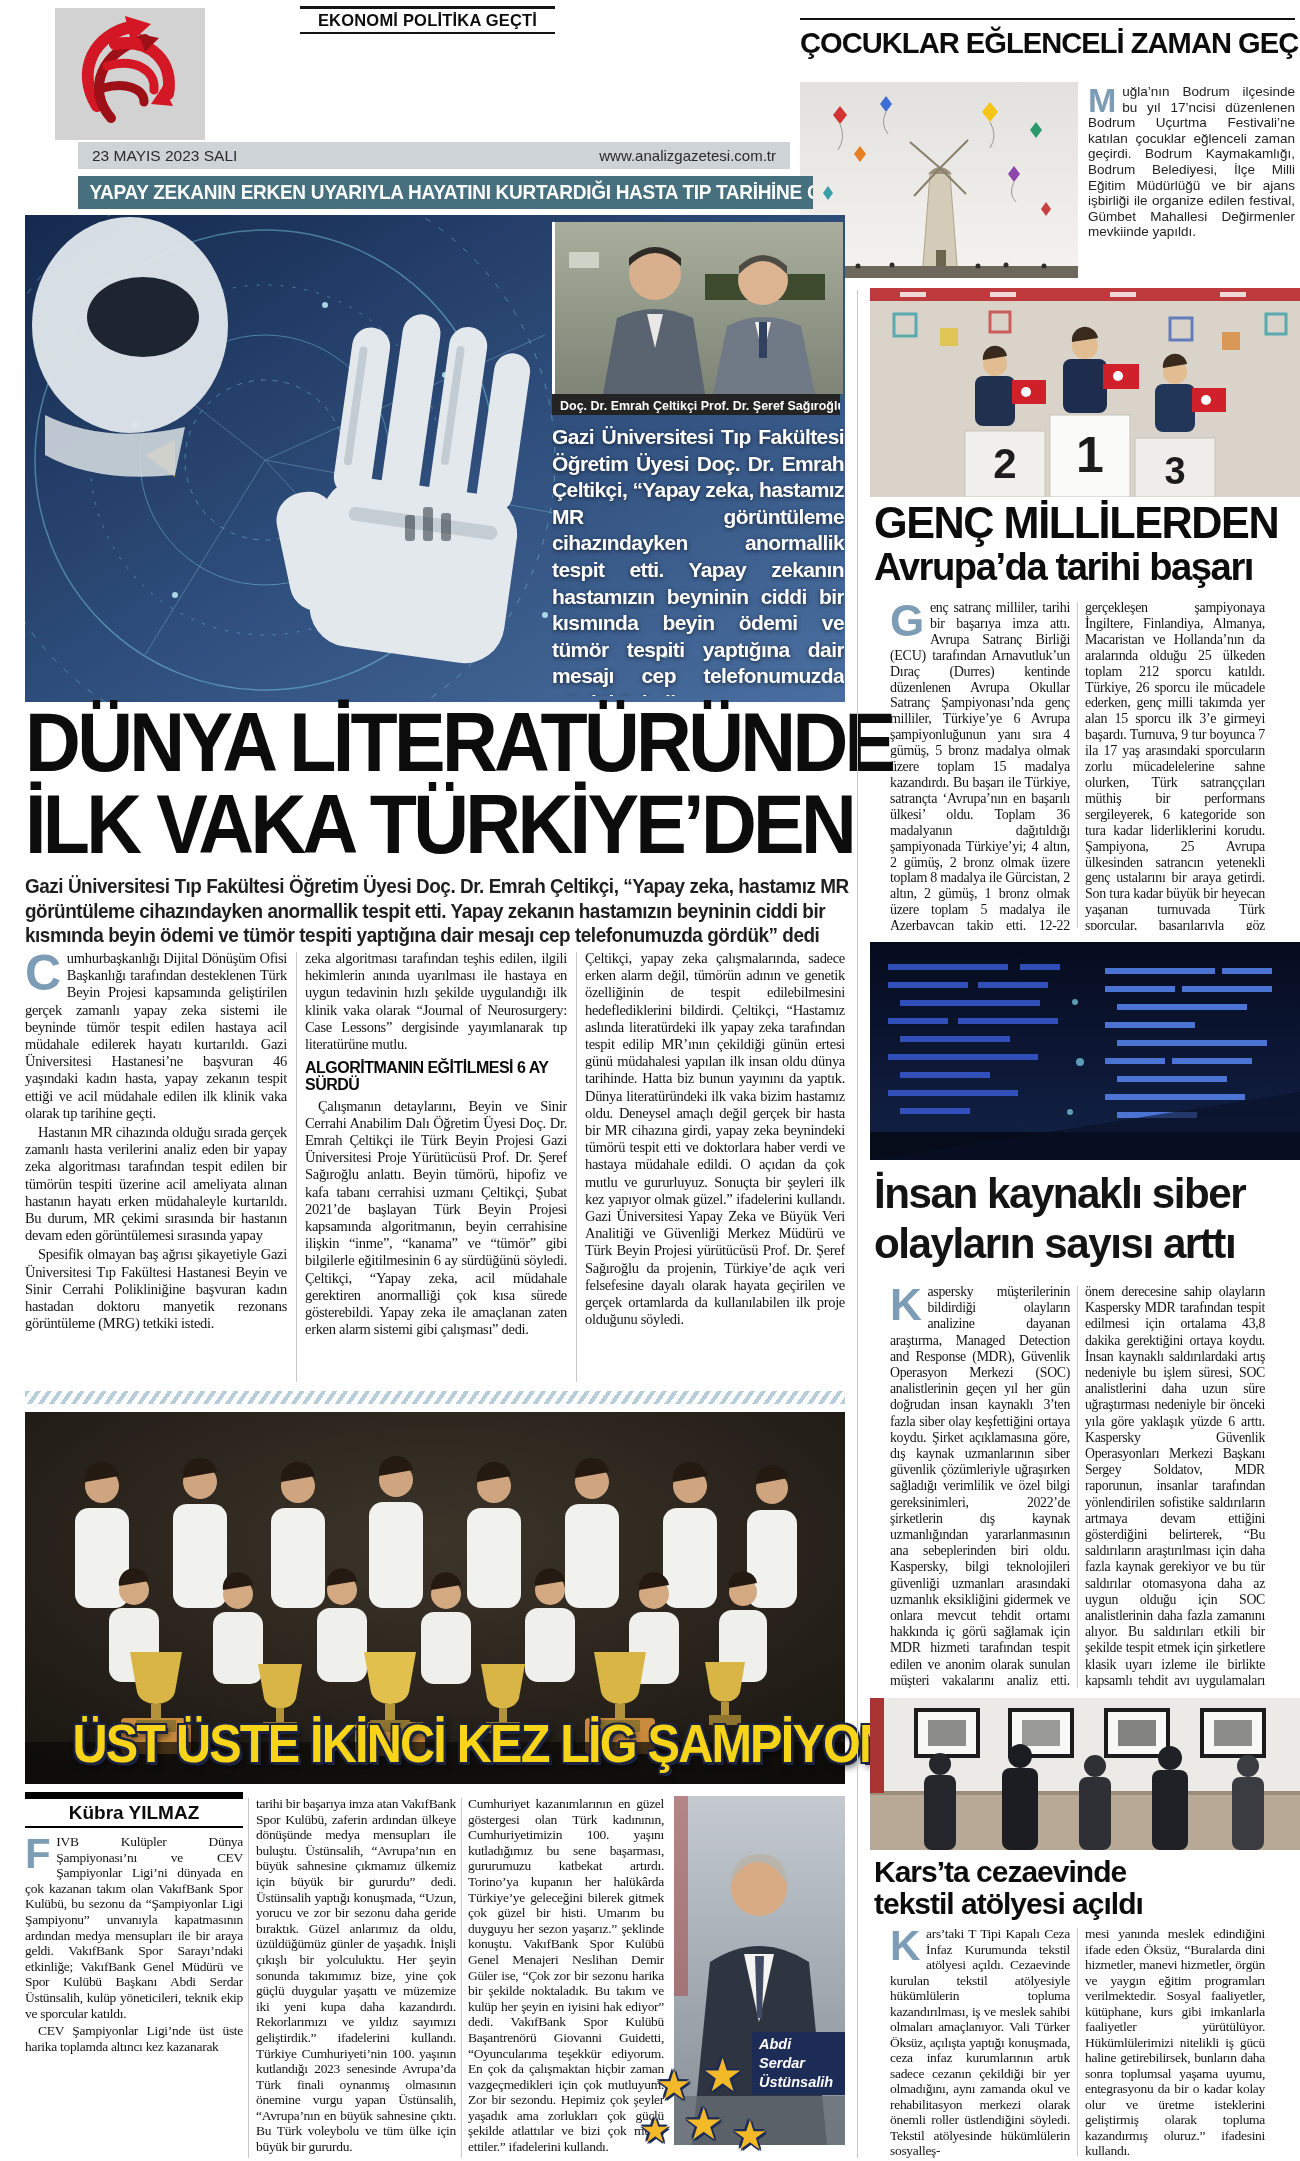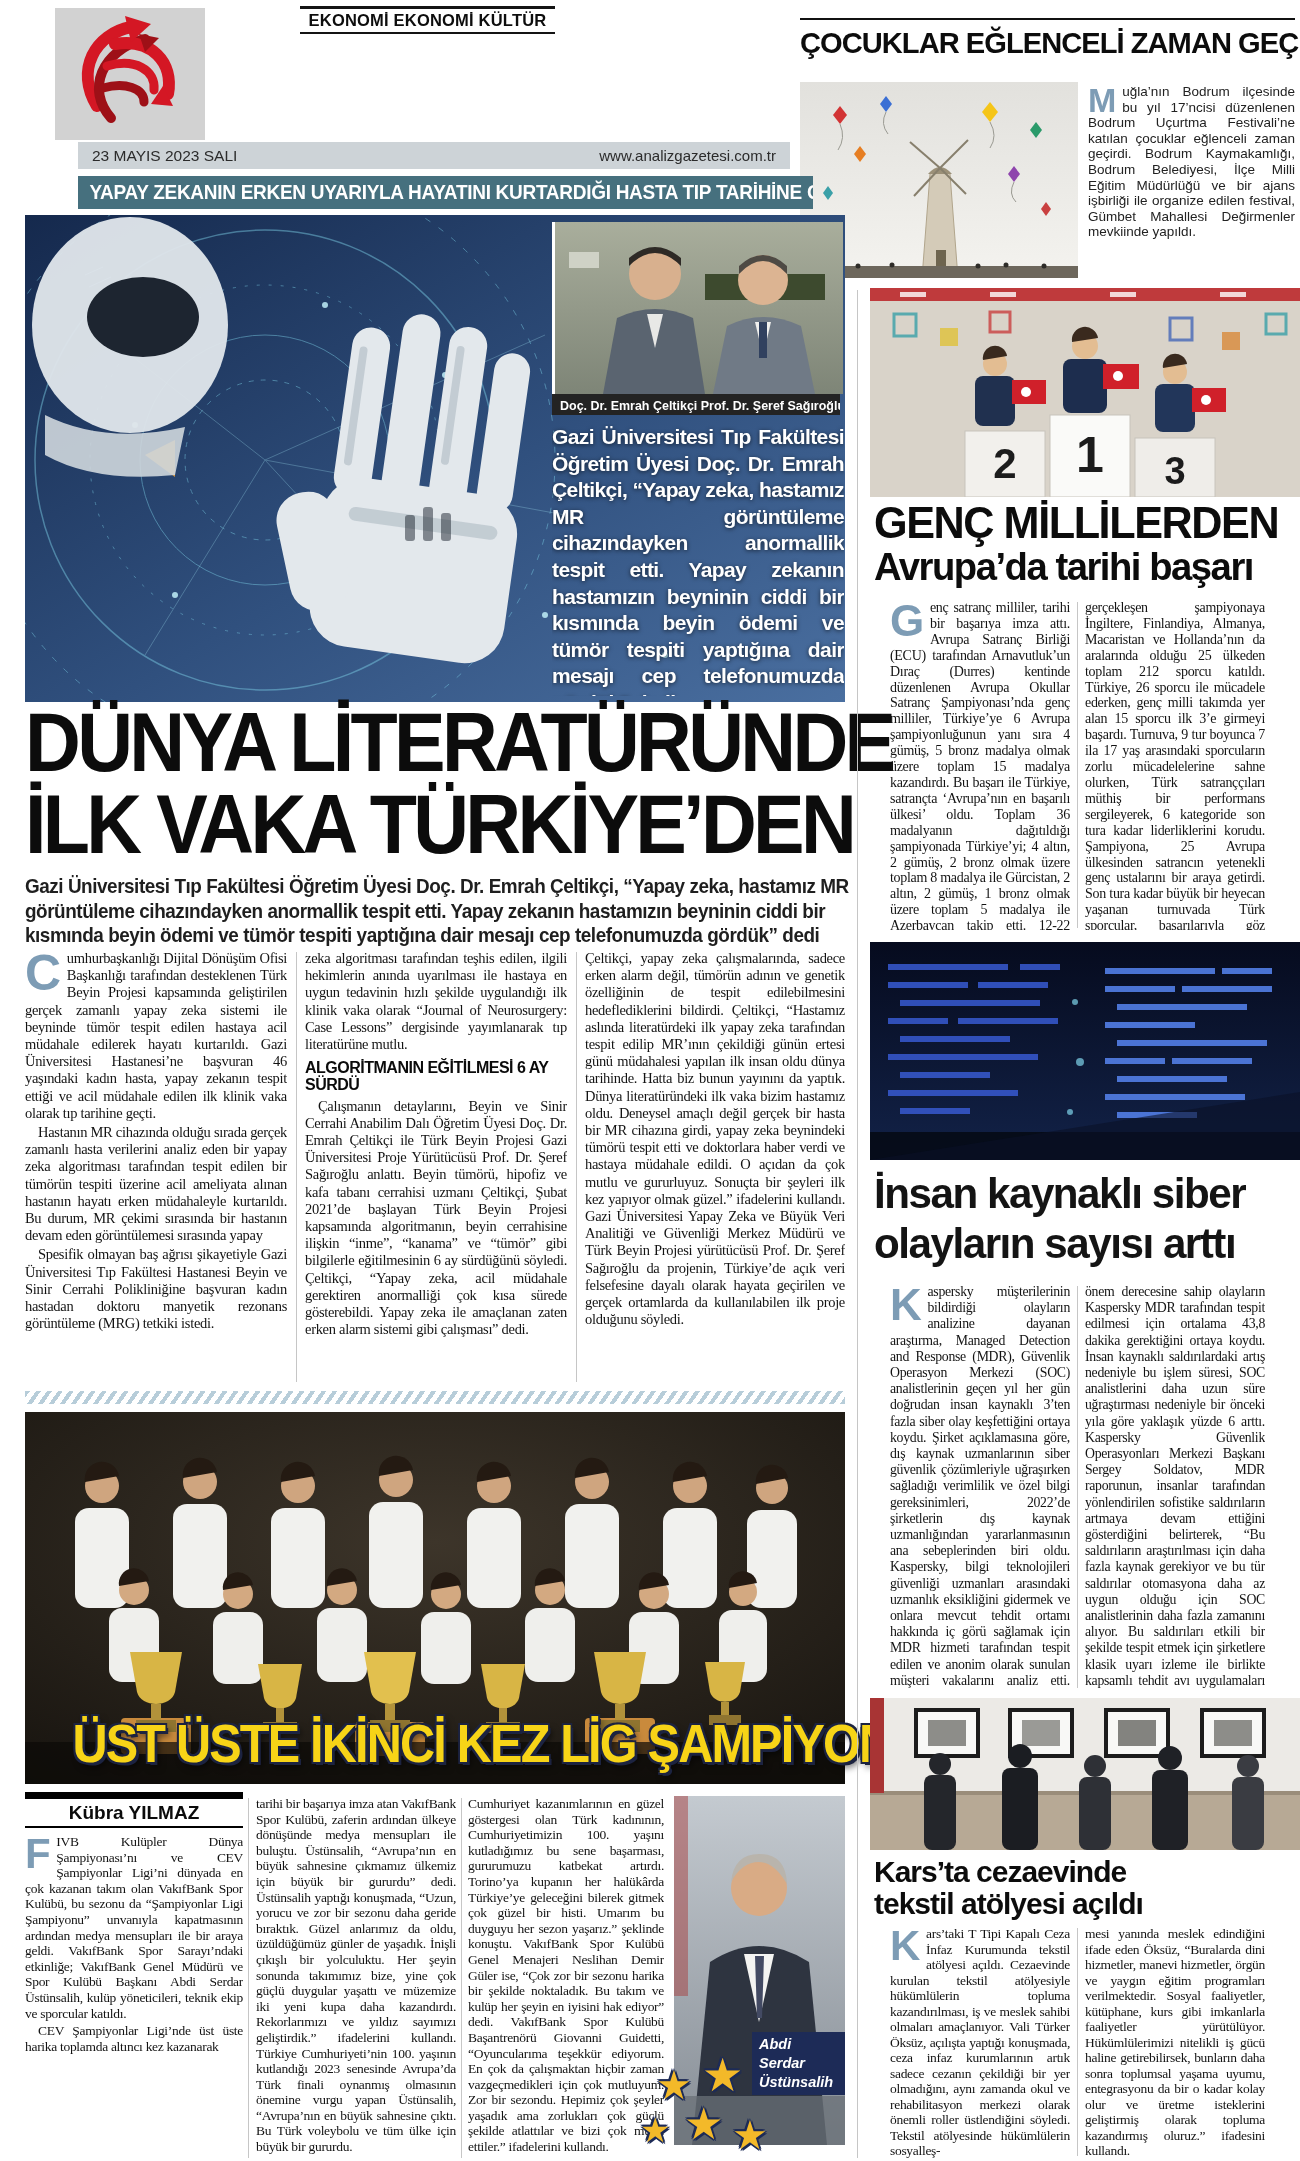--- a/index.html
+++ b/index.html
@@ -32,21 +32,21 @@
         <path d="M60 36 C96 30 119 54 113 86" stroke="#d41724" stroke-width="12"></path>
         <path d="M52 58 C80 50 101 62 99 82" stroke="#d41724" stroke-width="9"></path>
         <path d="M48 80 C70 74 89 80 89 94" stroke="#9e1017" stroke-width="9"></path>
       </g>
       <path d="M70 8 L96 16 L76 34 Z" fill="#d41724"></path>
       <path d="M108 78 L118 98 L96 96 Z" fill="#d41724"></path>
       <path d="M84 26 L104 30 L90 44 Z" fill="#9e1017"></path>
     </svg>
   </div>
   <div class="abs" style="left:300px;top:6px;width:255px;border-top:3px solid #141414;border-bottom:2px solid #141414;padding:2px 0;text-align:center;background:#fff;">
-    <span style="font-size:16.5px;font-weight:800;letter-spacing:0.2px;color:#0d0d0d;">EKONOMİ EKONOMİ KÜLTÜR</span>
+    <span style="font-size:16.5px;font-weight:800;letter-spacing:0.2px;color:#0d0d0d;">EKONOMİ POLİTİKA GEÇTİ</span>
   </div>
   <div class="abs" style="left:78px;top:142px;width:712px;height:27px;background:#cdd3d7;display:flex;justify-content:space-between;align-items:center;padding:0 14px;box-sizing:border-box;">
     <span style="font-size:15.5px;color:#2b2b2b;">23 MAYIS 2023 SALI</span>
     <span style="font-size:15px;color:#2b2b2b;">www.analizgazetesi.com.tr</span>
   </div>
 
   <div class="abs" style="left:800px;top:18px;width:495px;height:2px;background:#111;"></div>
   <div class="abs sectionhead" style="left:800px;top:28px;width:500px;">
     <span class="squeeze" style="font-size:30px;font-weight:800;letter-spacing:-1px;transform:scaleX(0.97);">ÇOCUKLAR EĞLENCELİ ZAMAN GEÇİRDİ</span>
   </div>

